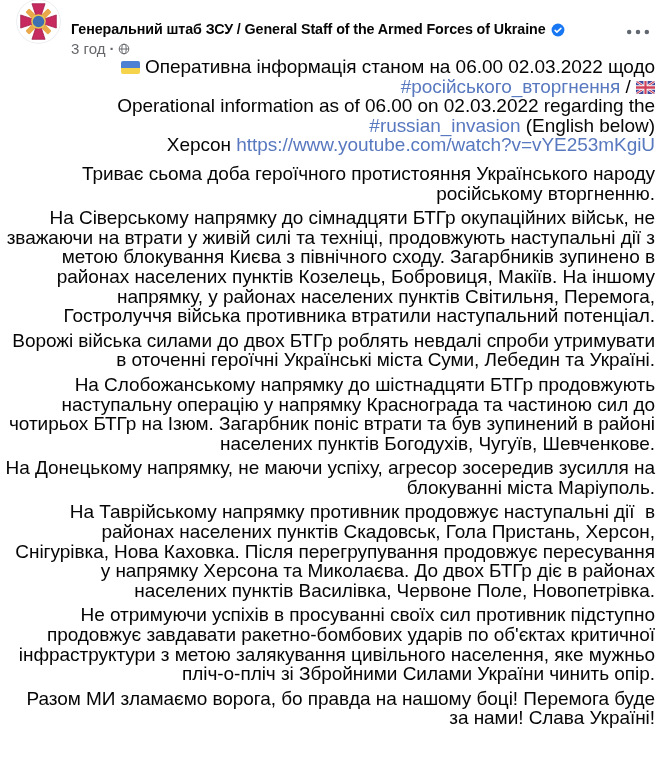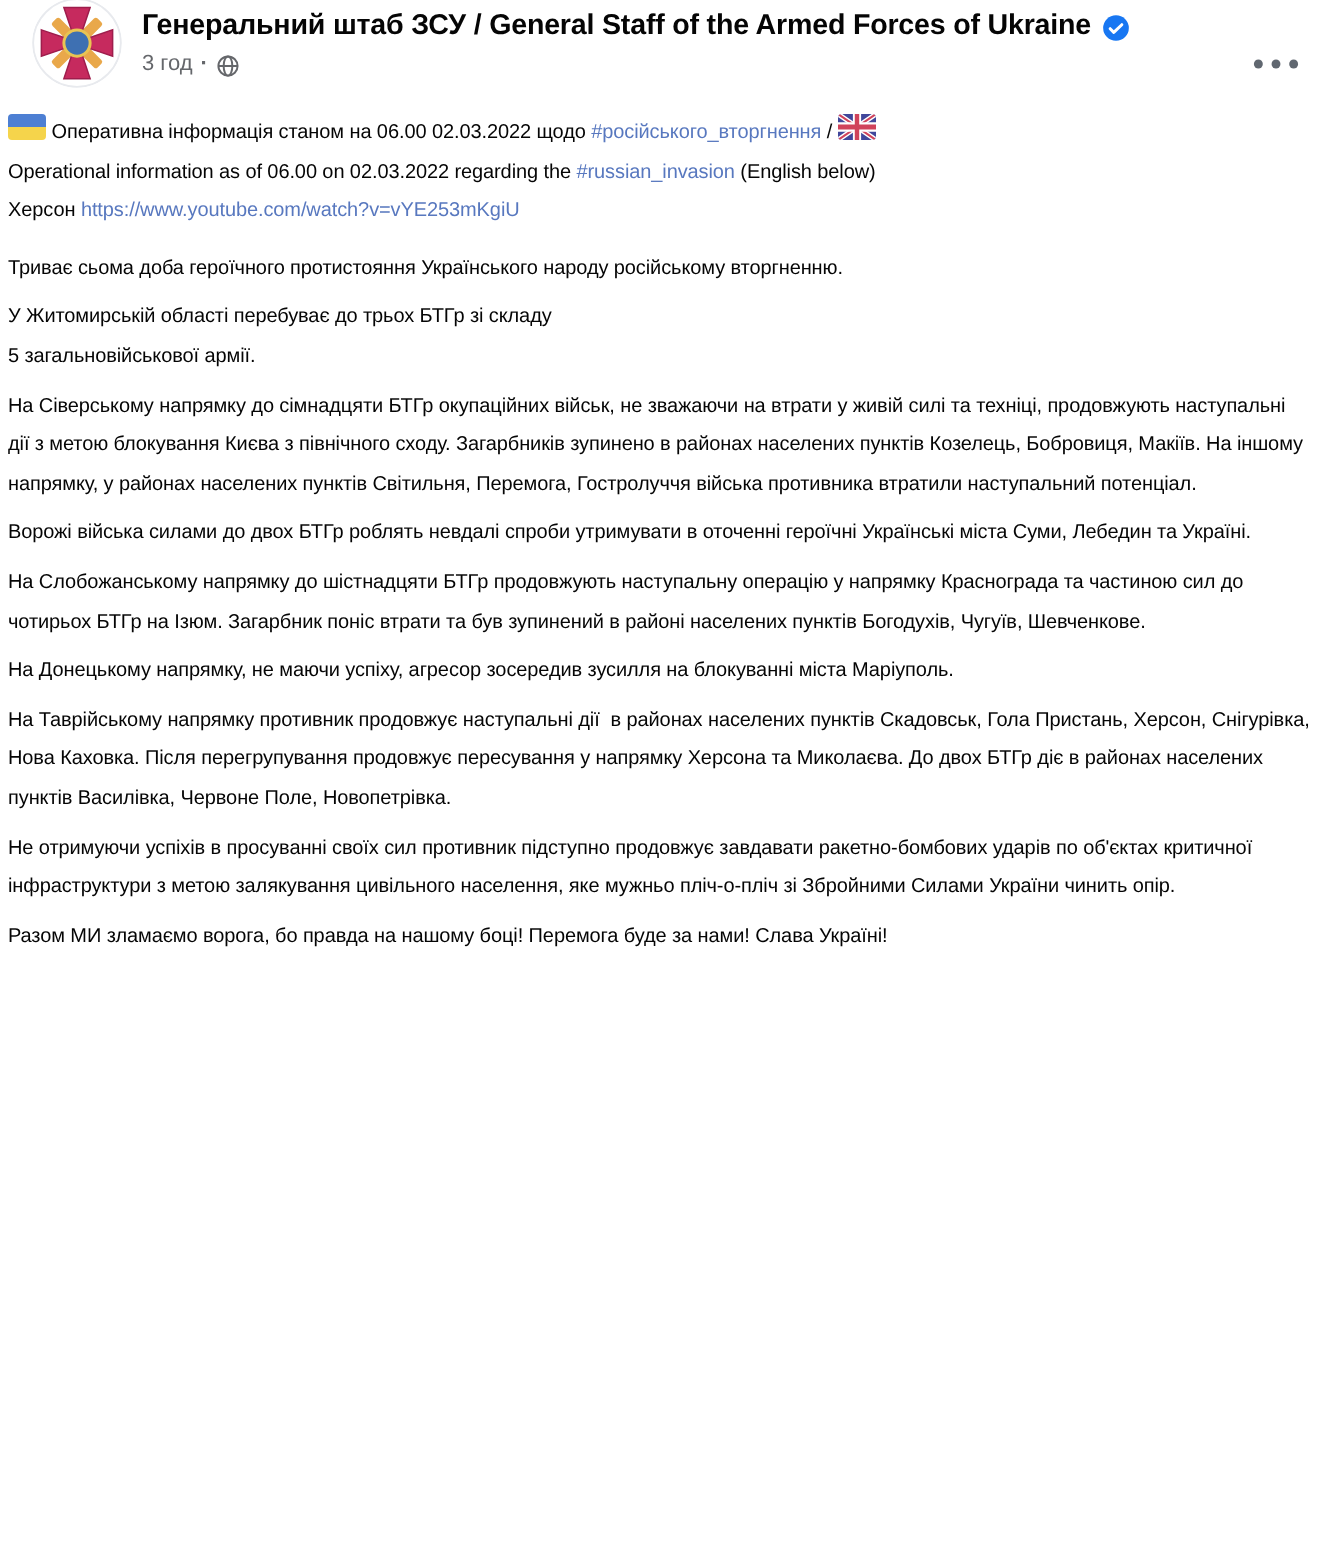--- a/index.html
+++ b/index.html
@@ -26,35 +26,35 @@
     height:48px;
   }
   .avatar{
     width:45px;height:45px;border-radius:50%;
     margin-top:-1px;
     flex:0 0 45px;
     overflow:hidden;
     cursor:pointer;
     background:#fff;
   }
-  .hinfo{margin-left:10px;padding-top:4px;min-width:0;}
+  .hinfo{margin-left:10px;padding-top:20px;min-width:0;}
   .name-row{display:flex;align-items:center;gap:5px;}
   .page-name{
     font-weight:bold;
     font-size:14.3px;
     line-height:19px;
     letter-spacing:-.1px;
     color:var(--text);
     cursor:pointer;
     white-space:nowrap;
   }
   .verified{display:inline-flex;flex:0 0 auto;margin-top:1px;}
   .meta{
     display:flex;align-items:center;gap:4px;
-    font-size:11px;color:var(--muted);line-height:17px;margin-top:1px;
+    font-size:15px;color:var(--muted);line-height:17px;margin-top:1px;
   }
   .meta .ts{cursor:pointer;}
   .meta .dot{font-weight:bold;}
   .globe{display:inline-flex;margin-top:1px;}
   .more{
     position:absolute;right:16px;top:20px;
     width:32px;height:24px;
     display:flex;align-items:center;justify-content:center;
     border-radius:6px;cursor:pointer;
   }
@@ -62,26 +62,27 @@
   .flag{
     display:inline-block;width:19px;height:13px;
     border-radius:2px;overflow:hidden;
     vertical-align:-1px;line-height:0;
   }
   .flag-ua{background:linear-gradient(#4d7fd3 0 50%,#f5d44b 50% 100%);}
   .flag svg{display:block;}
   
   .body{padding:9px 15px 0 4px;}
   .para{
-    font-size:10px;
+    font-size:19px;
     line-height:19.6px;
     letter-spacing:-.05px;
     color:var(--text);
     margin-bottom:5px;
     white-space:pre-wrap;
+    text-align:right;
   }
   .para.intro{white-space:normal;margin-bottom:9px;}
   a.link{color:var(--link);text-decoration:none;cursor:pointer;}
 </style>
 </head>
 <body>
 
 <div class="post">
 
   <div class="header">
@@ -149,22 +150,20 @@
       <br>
       <span>Operational information as of 06.00 on 02.03.2022 regarding the</span>
       <a class="link">#russian_invasion</a>
       <span>(English below)</span>
       <br>
       <span>Херсон</span>
       <a class="link">https://www.youtube.com/watch?v=vYE253mKgiU</a>
     </div>
 
     <div class="para">Триває сьома доба героїчного протистояння Українського народу російському вторгненню.</div>
-    <div class="para">У Житомирській області перебуває до трьох БТГр зі складу
-5 загальновійськової армії.</div>
     <div class="para">На Сіверському напрямку до сімнадцяти БТГр окупаційних військ, не зважаючи на втрати у живій силі та техніці, продовжують наступальні дії з метою блокування Києва з північного сходу. Загарбників зупинено в районах населених пунктів Козелець, Бобровиця, Макіїв. На іншому напрямку, у районах населених пунктів Світильня, Перемога, Гостролуччя війська противника втратили наступальний потенціал.</div>
     <div class="para">Ворожі війська силами до двох БТГр роблять невдалі спроби утримувати в оточенні героїчні Українські міста Суми, Лебедин та Україні.</div>
     <div class="para">На Слобожанському напрямку до шістнадцяти БТГр продовжують наступальну операцію у напрямку Краснограда та частиною сил до чотирьох БТГр на Ізюм. Загарбник поніс втрати та був зупинений в районі населених пунктів Богодухів, Чугуїв, Шевченкове.</div>
     <div class="para">На Донецькому напрямку, не маючи успіху, агресор зосередив зусилля на блокуванні міста Маріуполь.</div>
     <div class="para">На Таврійському напрямку противник продовжує наступальні дії  в районах населених пунктів Скадовськ, Гола Пристань, Херсон, Снігурівка, Нова Каховка. Після перегрупування продовжує пересування у напрямку Херсона та Миколаєва. До двох БТГр діє в районах населених пунктів Василівка, Червоне Поле, Новопетрівка.</div>
     <div class="para">Не отримуючи успіхів в просуванні своїх сил противник підступно продовжує завдавати ракетно-бомбових ударів по об'єктах критичної інфраструктури з метою залякування цивільного населення, яке мужньо пліч-о-пліч зі Збройними Силами України чинить опір.</div>
     <div class="para">Разом МИ зламаємо ворога, бо правда на нашому боці! Перемога буде за нами! Слава Україні!</div>
 
   </div>
 </div>

